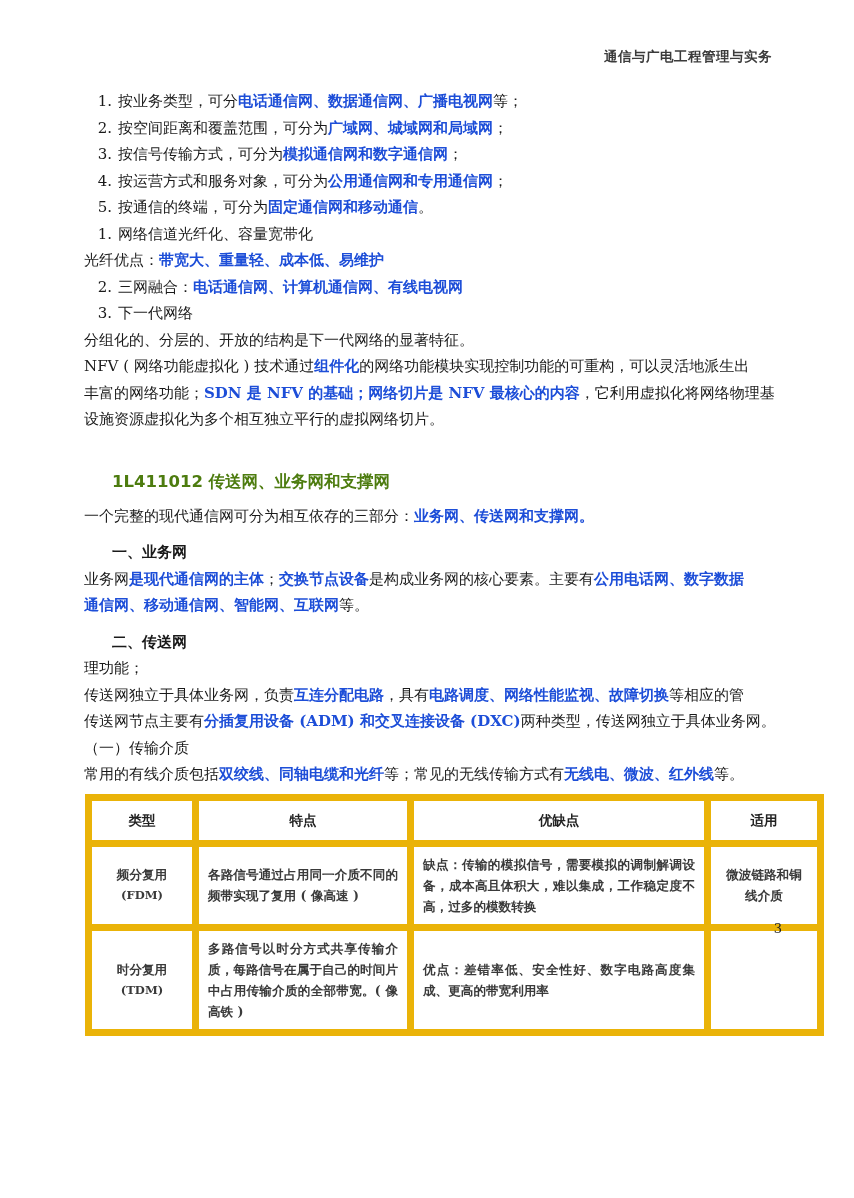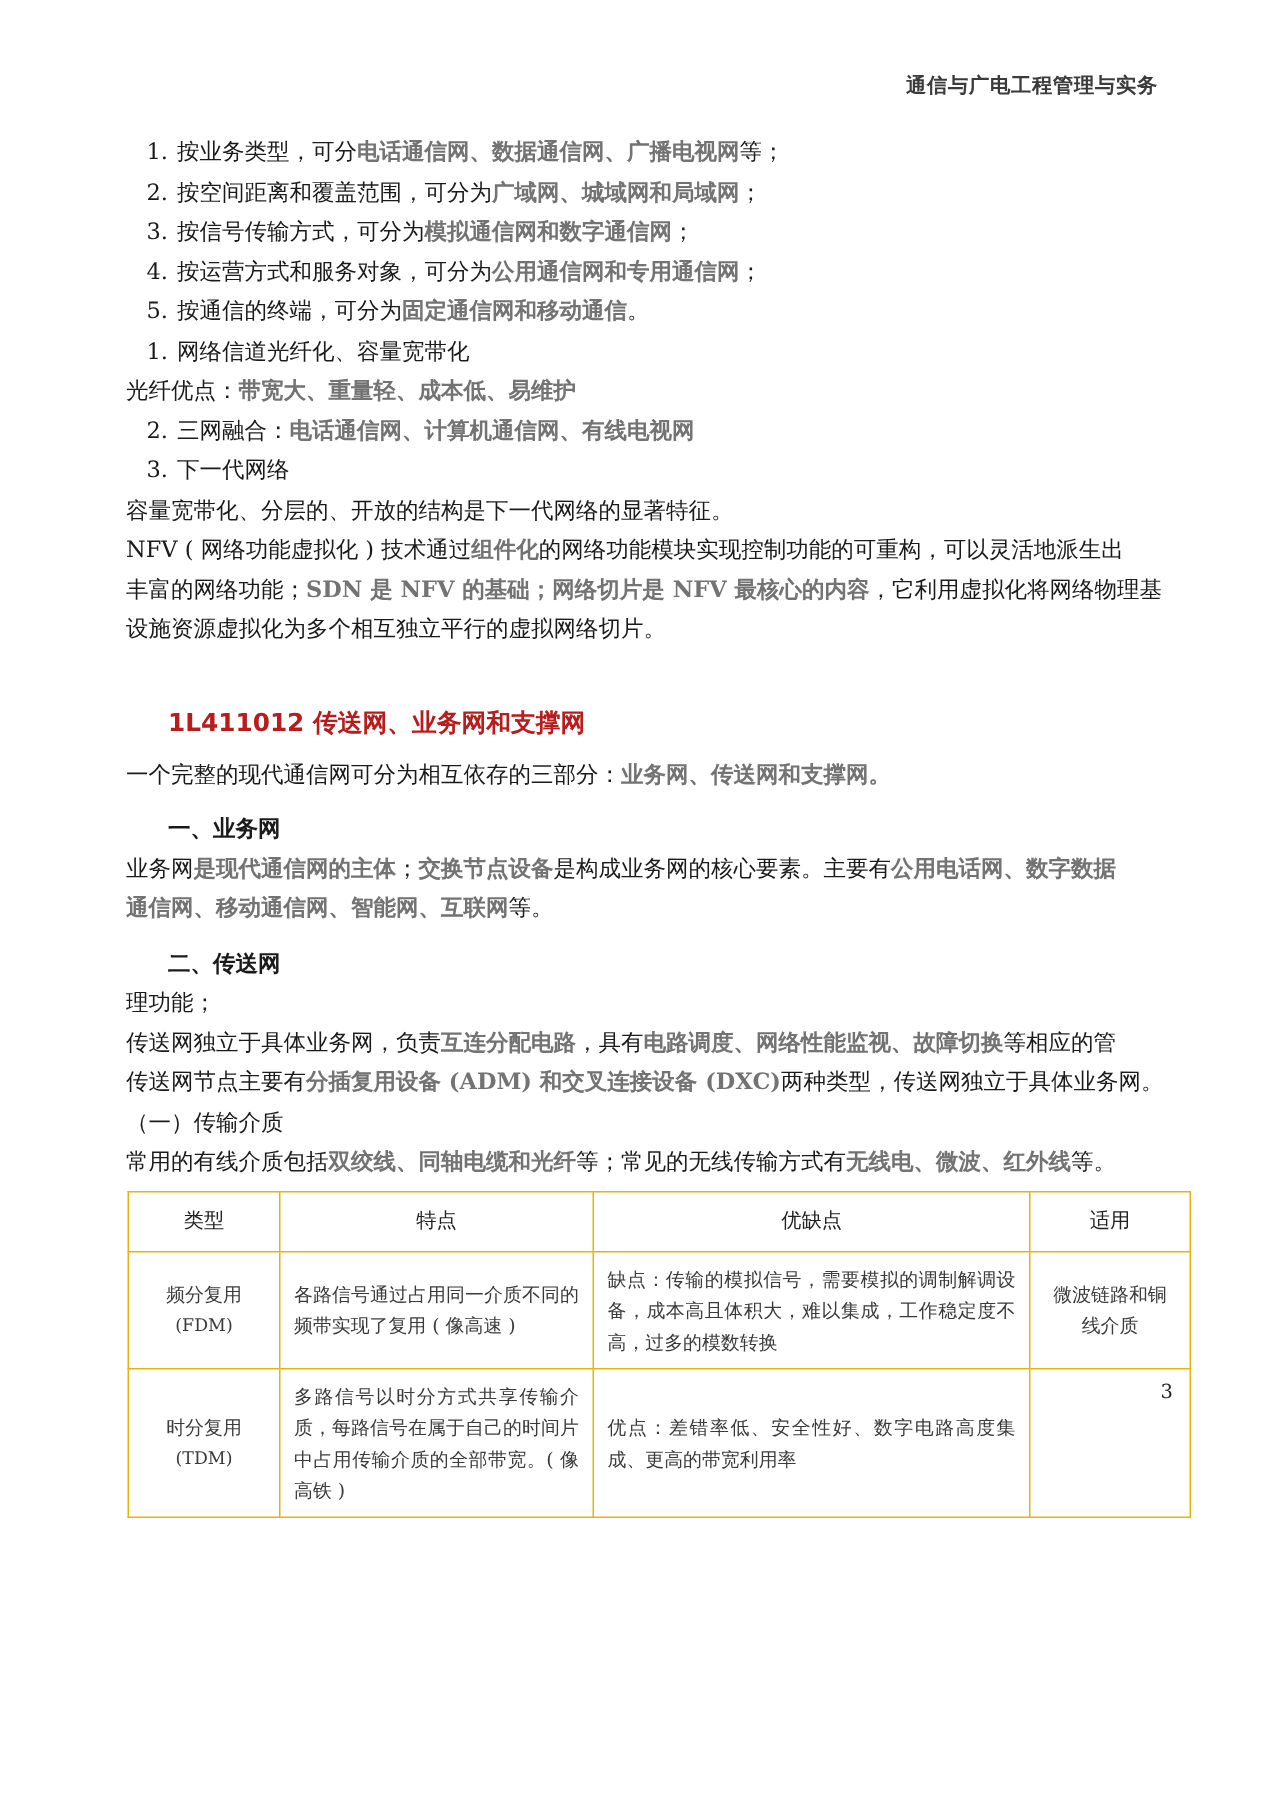--- a/index.html
+++ b/index.html
@@ -32,21 +32,21 @@
     letter-spacing: 0.5px;
     white-space: nowrap;
   }
   
   .content {
     position: absolute;
     left: 84px;
     top: 88px;
     width: 690px;
   }
-  .red { color: #737373; font-weight: bold; }
+  .red { color: #1d4ed8; font-weight: bold; }
 
   
   ol.lv1 {
     margin: 0;
     padding: 0 0 0 34px;
     list-style: none;
     counter-reset: li;
   }
   ol.lv1 > li {
     position: relative;
@@ -101,38 +101,38 @@
   .gap-l { height: 34px; }
 
   
   h2.sect {
     font-family: "DejaVu Sans", "Liberation Sans", sans-serif;
     font-size: 16.5px;
     font-weight: bold;
     margin: 0 0 0 28px;
     line-height: 30px;
     white-space: nowrap;
-    color: #b91c1c;
+    color: #4d7c0f;
   }
 
   
   table.tbl {
     border-collapse: collapse;
     width: 656px;
     margin-left: 1px;
     table-layout: fixed;
     font-size: 12.6px;
     color: #3a3a3a;
   }
   table.tbl td, table.tbl th {
-    border: 1px solid #eab308;
+    border: 7px solid #eab308;
     padding: 7px 9px;
     vertical-align: middle;
     line-height: 21px;
-    font-weight: normal;
+    font-weight: bold;
   }
   table.tbl th {
     text-align: center;
     font-size: 13.5px;
     color: #222;
     padding: 9px 6px;
   }
   .c-type   { width: 88px;  text-align: center; }
   .c-feat   { width: 196px; text-align: left; }
   .c-pro    { width: 278px; text-align: left; }
@@ -174,21 +174,21 @@
     <p class="plain ind0"><span>光纤优点：</span><span class="red">带宽大、重量轻、成本低、易维护</span></p>
 
     <div class="numline">
       <span class="num">2.</span><span>三网融合：</span><span class="red">电话通信网、计算机通信网、有线电视网</span>
     </div>
 
     <div class="numline">
       <span class="num">3.</span><span>下一代网络</span>
     </div>
 
-    <p class="para ind1">容量宽带化、分层的、开放的结构是下一代网络的显著特征。</p>
+    <p class="para ind1">分组化的、分层的、开放的结构是下一代网络的显著特征。</p>
 
     <p class="para ind1"><span>NFV ( 网络功能虚拟化 ) 技术通过</span><span class="red">组件化</span><span>的网络功能模块实现控制功能的可重构，可以灵活地派生出</span></p>
     <p class="para ind0"><span>丰富的网络功能；</span><span class="red">SDN 是 NFV 的基础；网络切片是 NFV 最核心的内容</span><span>，它利用虚拟化将网络物理基</span></p>
     <p class="para ind0">设施资源虚拟化为多个相互独立平行的虚拟网络切片。</p>
 
     <div class="gap-l"></div>
 
     <h2 class="sect">1L411012 传送网、业务网和支撑网</h2>
 
     <div class="gap-s"></div>

